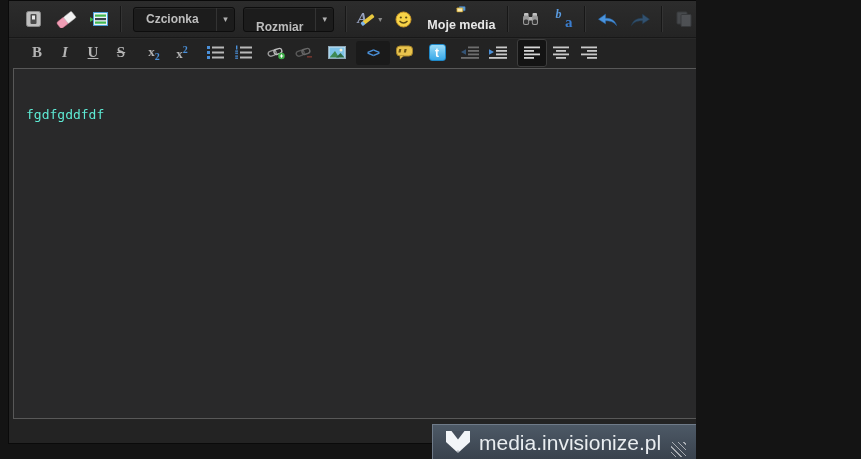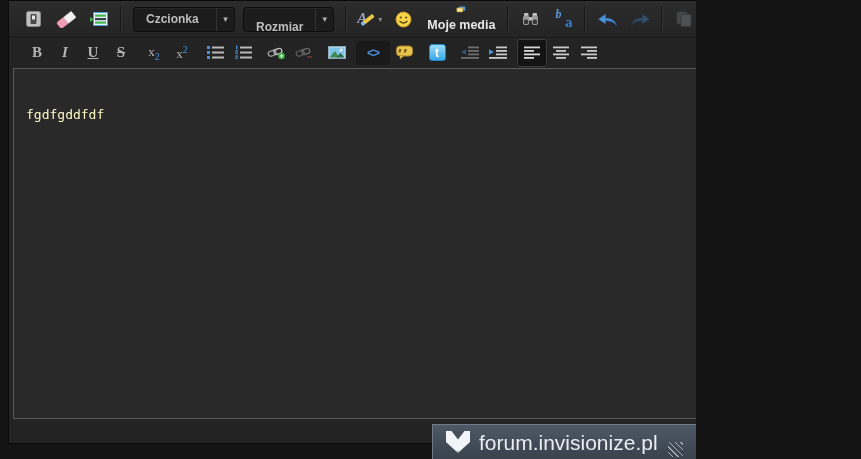--- a/index.html
+++ b/index.html
@@ -41,40 +41,40 @@
   
   .gear-wrap{position:relative;width:18px;height:18px;display:flex;align-items:center;justify-content:center;}
   .gear-glyph{font-size:16px;color:#c0c0c0;line-height:1;}
   .gear-pen{position:absolute;left:2px;top:8px;width:13px;height:3px;border-radius:1px;
             background:linear-gradient(90deg,#e03a2f,#8f1d14);transform:rotate(-40deg);}
   
   .fmt{font-family:"Liberation Serif",serif;font-size:15px;font-weight:bold;color:#b4b4b4;width:22px;text-align:center;}
   .fmt.it{font-style:italic;font-weight:bold;}
   .fmt.un{text-decoration:underline;}
   .fmt.st{text-decoration:line-through;}
-  .script{font-family:"Liberation Serif",serif;font-weight:normal;color:#b4b4b4;font-size:13px;}
+  .script{font-family:"Liberation Serif",serif;font-weight:bold;color:#b4b4b4;font-size:13px;}
   .script .mark{color:#4a90d9;font-size:10px;}
   .sub .mark{vertical-align:-4px;}
   .sup .mark{vertical-align:5px;}
   .code-btn{background:#1a1a1a;border-radius:3px;padding:0 5px;height:24px;}
   .code-glyph{font-size:12px;font-weight:bold;color:#4a90d9;letter-spacing:-1px;}
   .tw{width:17px;height:17px;border-radius:3px;border:1px solid #1f89c9;box-sizing:border-box;
       background:linear-gradient(#9adcf8,#38a8e8);display:flex;align-items:center;justify-content:center;}
   .tw span{color:#fff;font-weight:bold;font-size:12px;line-height:1;}
   .pressed{background:#141414;border:1px solid #3d3d3d;}
   .gap{margin-left:5px;flex-direction:column;}
   
   .collapse{position:absolute;right:8px;top:5px;width:16px;height:16px;background:#272727;
             border:1px solid #4a4a4a;border-radius:2px;display:flex;align-items:center;justify-content:center;cursor:pointer;}
   .collapse i{display:block;width:0;height:0;border-left:4px solid transparent;
               border-right:4px solid transparent;border-bottom:5px solid #e2e2e2;}
   
   .content{position:absolute;left:4px;right:4px;top:67px;bottom:24px;background:#29292a;
            border:1px solid #585858;box-sizing:border-box;padding:38px 12px 0;cursor:text;}
-  .content .txt{font-family:"DejaVu Sans Mono",monospace;font-size:13px;color:#fef9c3;}
+  .content .txt{font-family:"DejaVu Sans Mono",monospace;font-size:13px;color:#5eead4;}
   
   .brand{position:absolute;right:0;bottom:0;height:35px;width:264px;box-sizing:border-box;z-index:5;
          background:linear-gradient(#4d5966,#39424d);border-top:1px solid #6f7b89;border-left:1px solid #6f7b89;
          display:flex;align-items:center;padding:0 6px 0 12px;gap:8px;}
   .brand-label{font-size:21px;color:#e9edf0;white-space:nowrap;line-height:1;}
   .grip{width:15px;height:15px;align-self:flex-end;margin:0 0 2px 2px;flex:none;
         background:repeating-linear-gradient(45deg,transparent 0 3px,rgba(255,255,255,0.55) 3px 4px);}
 </style>
 </head>
 <body>
@@ -398,16 +398,16 @@
 
     <div></div>
   </div>
 
   <div class="brand">
     <svg width="26" height="23" viewBox="0 0 26 23" style="flex:none;">
       <polygon points="1,0 25,0 25,11 13,22 1,11" fill="#f2f5f8"></polygon>
       <polygon points="6.5,0 13,8.5 19.5,0" fill="#454f5c"></polygon>
       <polygon points="10,22 13,19 16,22 13,22" fill="#454f5c" opacity="0.35"></polygon>
     </svg>
-    <span class="brand-label">forum.invisionize.pl</span>
+    <span class="brand-label">media.invisionize.pl</span>
     <span class="grip"></span>
   </div>
 </div>
 
 </body></html>

